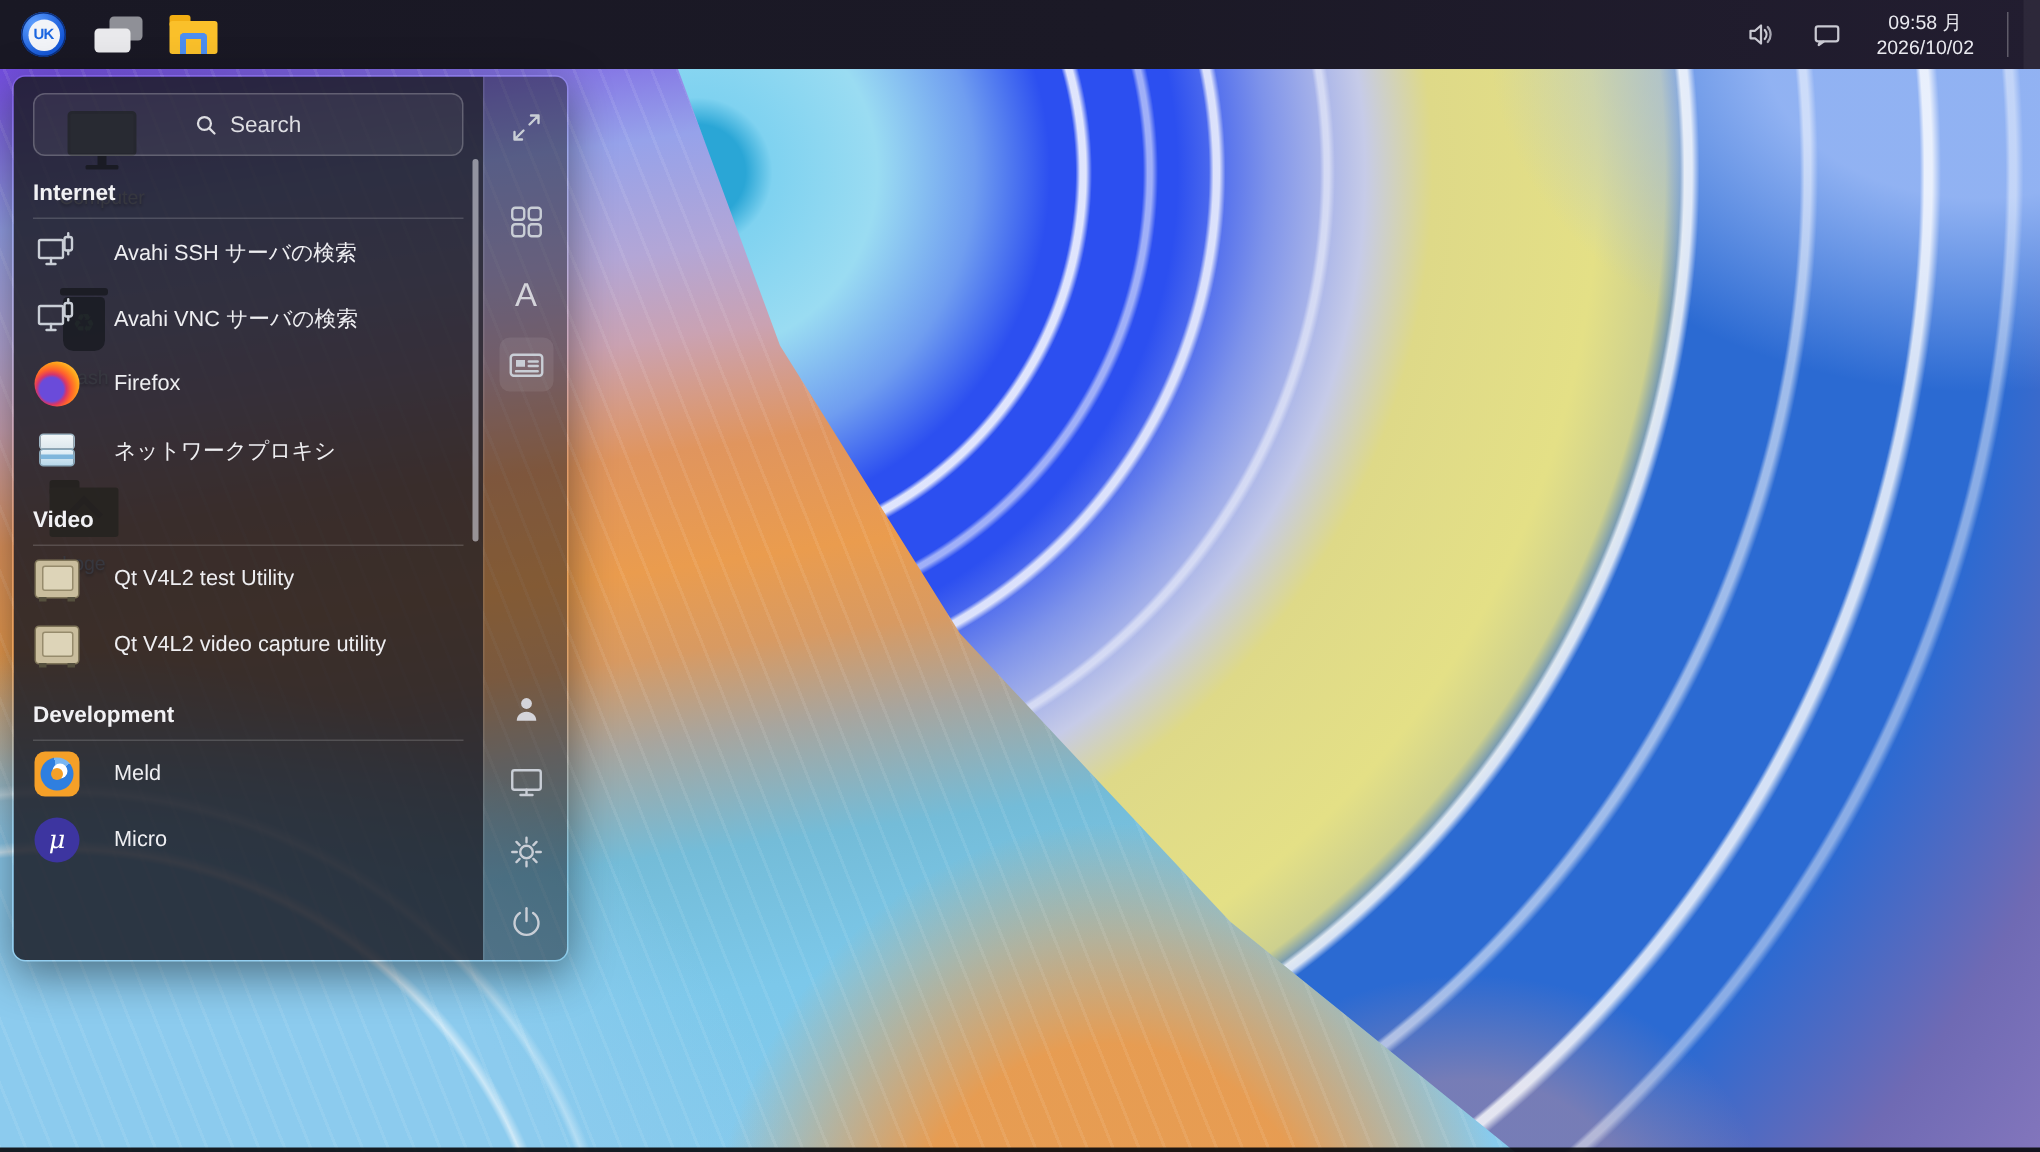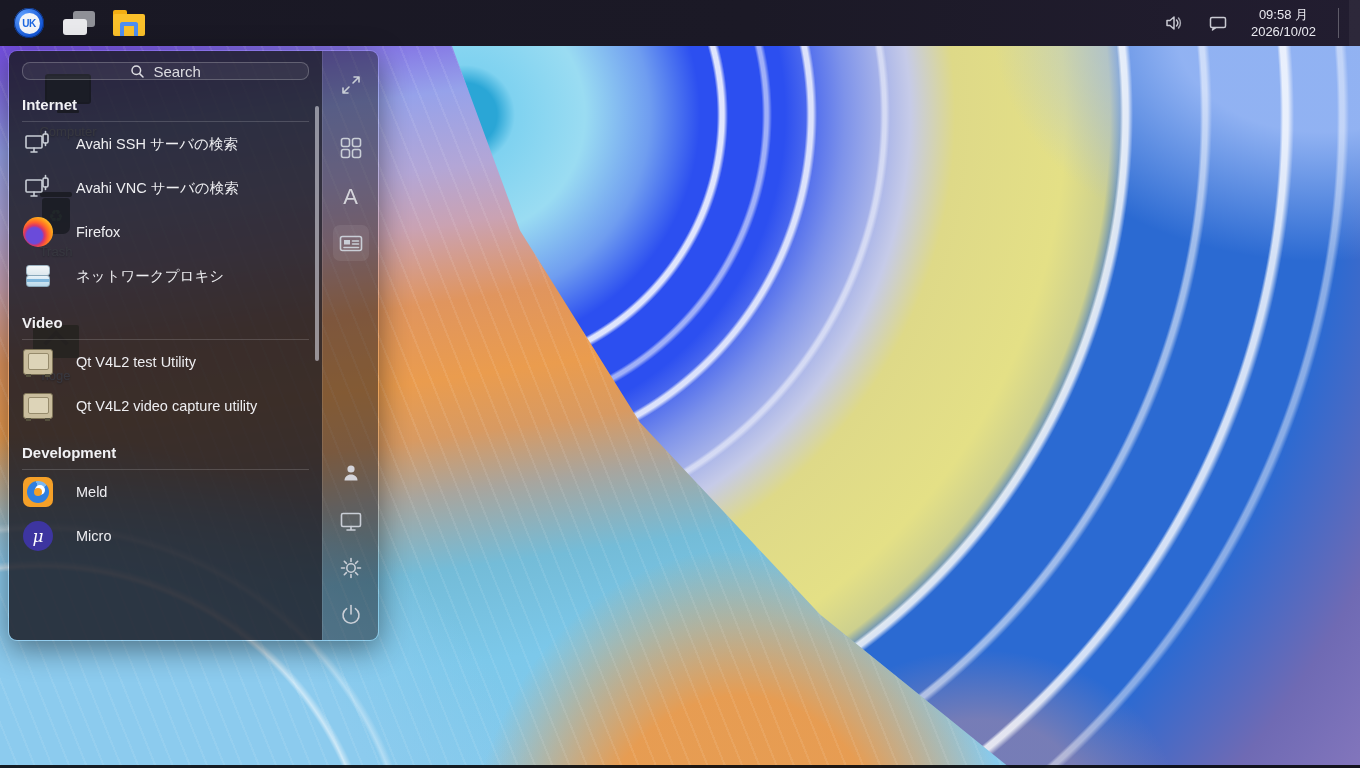--- a/index.html
+++ b/index.html
@@ -76,21 +76,21 @@
         border:4px solid #4d8ef0; border-bottom:none; border-radius:3px 3px 0 0; background:#fac02a; }
 
   
   .menu { position:absolute; left:8px; top:50px; width:371px; height:591px;
           border-radius:9px; overflow:hidden; display:flex;
           box-shadow:0 8px 30px rgba(0,0,0,.45); border:1px solid rgba(255,255,255,.07); }
   .menu-list { position:relative; width:315px; height:100%; background:rgba(25,25,33,.84); padding:11px 13px 0 13px; }
   .menu-side { position:relative; width:56px; height:100%; background:rgba(18,18,26,.48);
                border-left:1px solid rgba(255,255,255,.10); }
 
-  .search-box { height:18px; border-radius:8px; border:1px solid rgba(255,255,255,.22);
+  .search-box { height:42px; border-radius:8px; border:1px solid rgba(255,255,255,.22);
                 background:rgba(255,255,255,.06); display:flex; align-items:center; justify-content:center;
                 gap:8px; color:#dddde2; font-size:15px; cursor:text;text-align:center; }
   .section-header { margin-top:16px; height:20px; font-size:15px; font-weight:700; color:#f1f1f4; }
   .section-sep { margin-top:5px; height:1px; background:rgba(255,255,255,.16); }
   .menu-item { height:44px; display:flex; align-items:center; gap:23px; padding-left:1px;
                border-radius:6px; cursor:pointer; }
   .menu-item .ilabel { font-size:14.5px; color:#eeeef1; }
   .app-ic { width:30px; height:30px; flex:0 0 30px; display:flex; align-items:center; justify-content:center; }
 
   .scroll-thumb { position:absolute; right:3px; top:55px; width:4px; height:255px;

